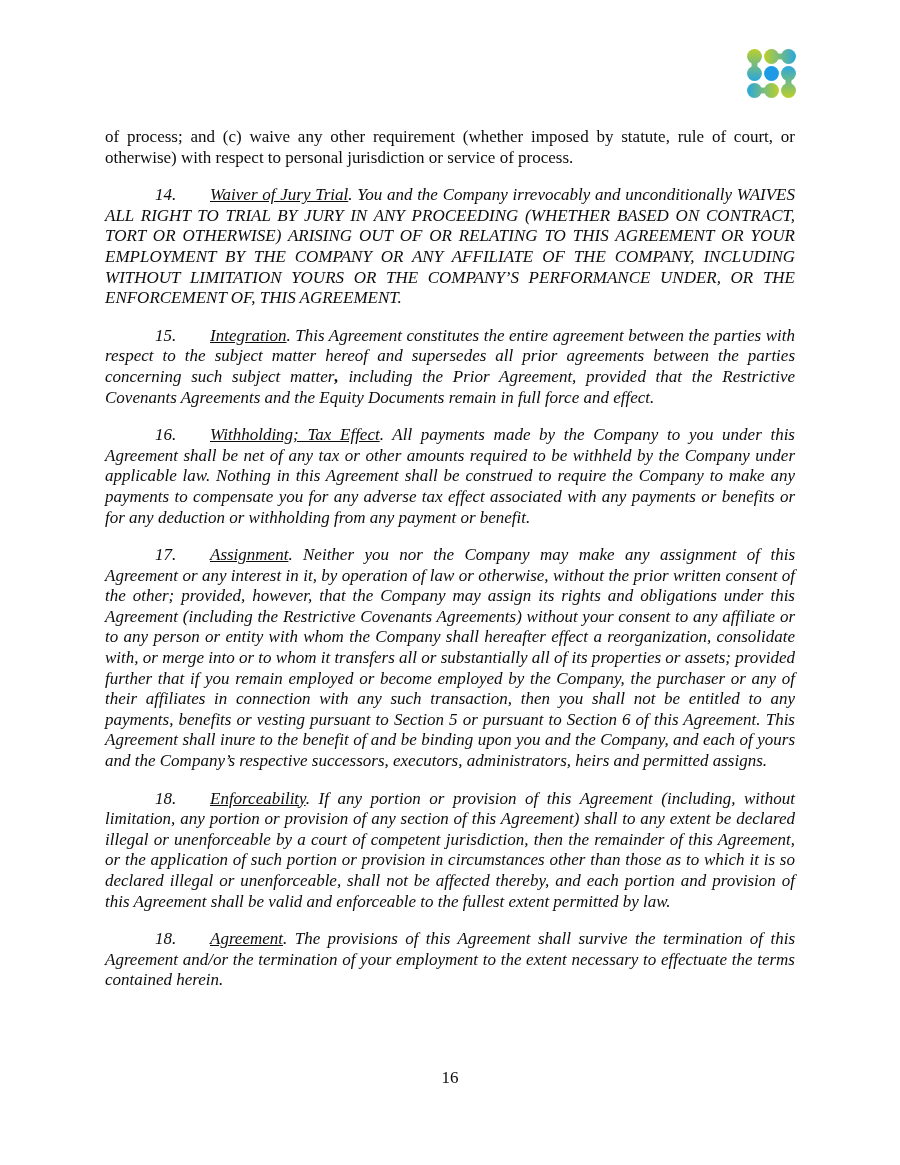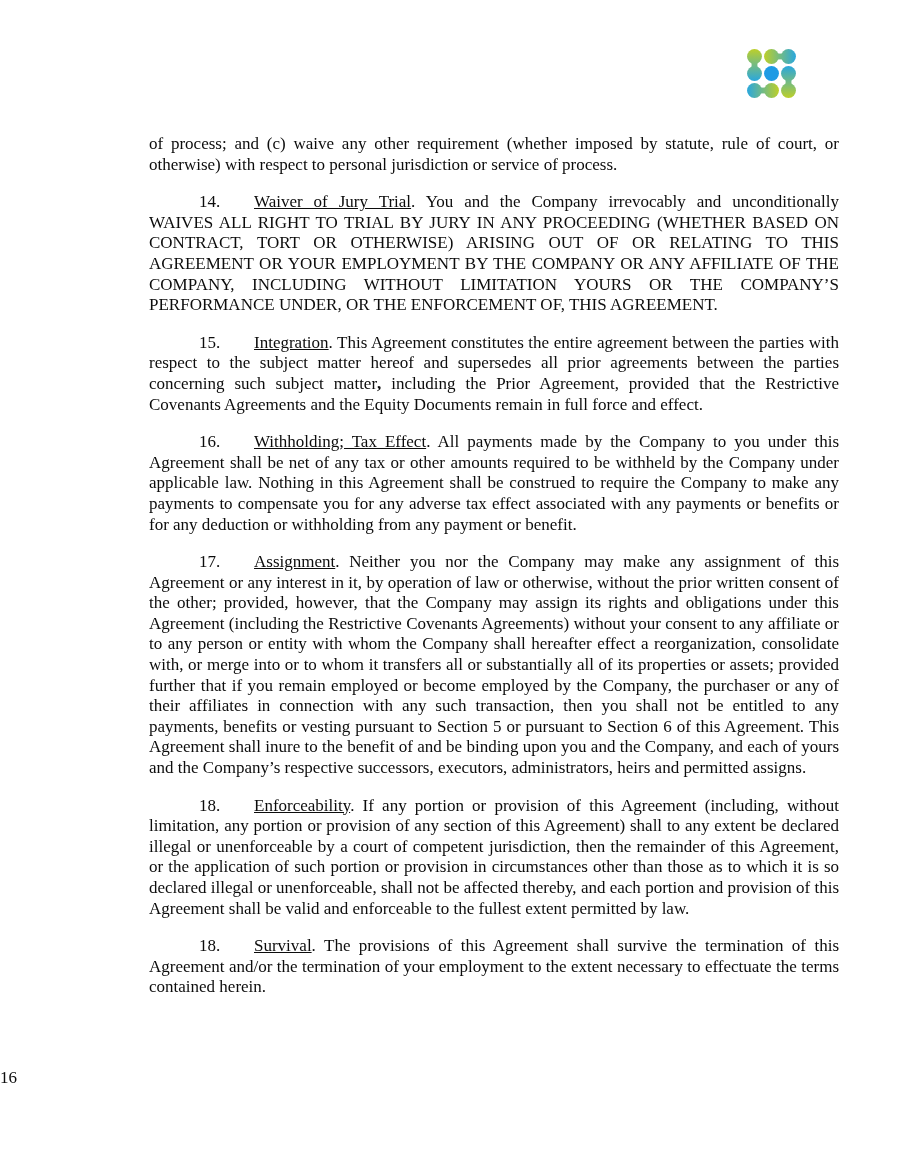--- a/index.html
+++ b/index.html
@@ -12,38 +12,37 @@
     color:#0c0c0c;
     overflow:hidden;
   }
   .logo {
     position:absolute;
     top:47px; right:103px;
     width:51px; height:53px;
   }
   .content {
     position:absolute;
-    top:134px; left:105px;
+    top:127px; left:105px;
     width:690px;
-    margin-left:44px;
   }
   .para {
     margin:0 0 17px 0;
     font-size:17px;
     line-height:20.6px;
     text-align:justify;
   }
-  .para.section { text-indent:50px; }
+  .para.section { text-indent:50px;font-style:italic; }
   .num { display:inline-block; width:55px; text-indent:0; }
   .heading { text-decoration:underline; }
   .bold { font-weight:bold; }
   .page-number {
     position:absolute;
     top:1068px; left:0; width:100%;
-    text-align:left;
+    text-align:center;
     font-size:17px;
   }
 </style>
 </head>
 <body>
 
 <div class="page">
 
   <svg class="logo" viewBox="0 0 96 96" xmlns="http://www.w3.org/2000/svg">
     <defs>
@@ -87,18 +86,18 @@
     </g>
   </svg>
 
   <div class="content">
       <p class="para"><span>of process; and (c) waive any other requirement (whether imposed by statute, rule of court, or otherwise) with respect to personal jurisdiction or service of process.</span></p>
       <p class="para section"><span class="num">14.</span><span class="heading">Waiver of Jury Trial</span><span>.  You and the Company irrevocably and unconditionally WAIVES ALL RIGHT TO TRIAL BY JURY IN ANY PROCEEDING (WHETHER BASED ON CONTRACT, TORT OR OTHERWISE) ARISING OUT OF OR RELATING TO THIS AGREEMENT OR YOUR EMPLOYMENT BY THE COMPANY OR ANY AFFILIATE OF THE COMPANY, INCLUDING WITHOUT LIMITATION YOURS OR THE COMPANY’S PERFORMANCE UNDER, OR THE ENFORCEMENT OF, THIS AGREEMENT.</span></p>
       <p class="para section"><span class="num">15.</span><span class="heading">Integration</span><span>. This Agreement constitutes the entire agreement between the parties with respect to the subject matter hereof and supersedes all prior agreements between the parties concerning such subject matter</span><span class="bold">,</span><span> including the Prior Agreement, provided that the Restrictive Covenants Agreements and the Equity Documents remain in full force and effect.</span></p>
       <p class="para section"><span class="num">16.</span><span class="heading">Withholding; Tax Effect</span><span>.  All payments made by the Company to you under this Agreement shall be net of any tax or other amounts required to be withheld by the Company under applicable law.  Nothing in this Agreement shall be construed to require the Company to make any payments to compensate you for any adverse tax effect associated with any payments or benefits or for any deduction or withholding from any payment or benefit.</span></p>
       <p class="para section"><span class="num">17.</span><span class="heading">Assignment</span><span>.  Neither you nor the Company may make any assignment of this Agreement or any interest in it, by operation of law or otherwise, without the prior written consent of the other; provided, however, that the Company may assign its rights and obligations under this Agreement (including the Restrictive Covenants Agreements) without your consent to any affiliate or to any person or entity with whom the Company shall hereafter effect a reorganization, consolidate with, or merge into or to whom it transfers all or substantially all of its properties or assets; provided further that if you remain employed or become employed by the Company, the purchaser or any of their affiliates in connection with any such transaction, then you shall not be entitled to any payments, benefits or vesting pursuant to Section 5 or pursuant to Section 6 of this Agreement.  This Agreement shall inure to the benefit of and be binding upon you and the Company, and each of yours and the Company’s respective successors, executors, administrators, heirs and permitted assigns.</span></p>
       <p class="para section"><span class="num">18.</span><span class="heading">Enforceability</span><span>.  If any portion or provision of this Agreement (including, without limitation, any portion or provision of any section of this Agreement) shall to any extent be declared illegal or unenforceable by a court of competent jurisdiction, then the remainder of this Agreement, or the application of such portion or provision in circumstances other than those as to which it is so declared illegal or unenforceable, shall not be affected thereby, and each portion and provision of this Agreement shall be valid and enforceable to the fullest extent permitted by law.</span></p>
-      <p class="para section"><span class="num">18.</span><span class="heading">Survival</span><span>.  The provisions of this Agreement shall survive the termination of this Agreement and/or the termination of your employment to the extent necessary to effectuate the terms contained herein.</span></p>
+      <p class="para section"><span class="num">18.</span><span class="heading">Agreement</span><span>.  The provisions of this Agreement shall survive the termination of this Agreement and/or the termination of your employment to the extent necessary to effectuate the terms contained herein.</span></p>
     </div>
 
   <div class="page-number">16</div>
 
 </div>
 
 </body></html>

